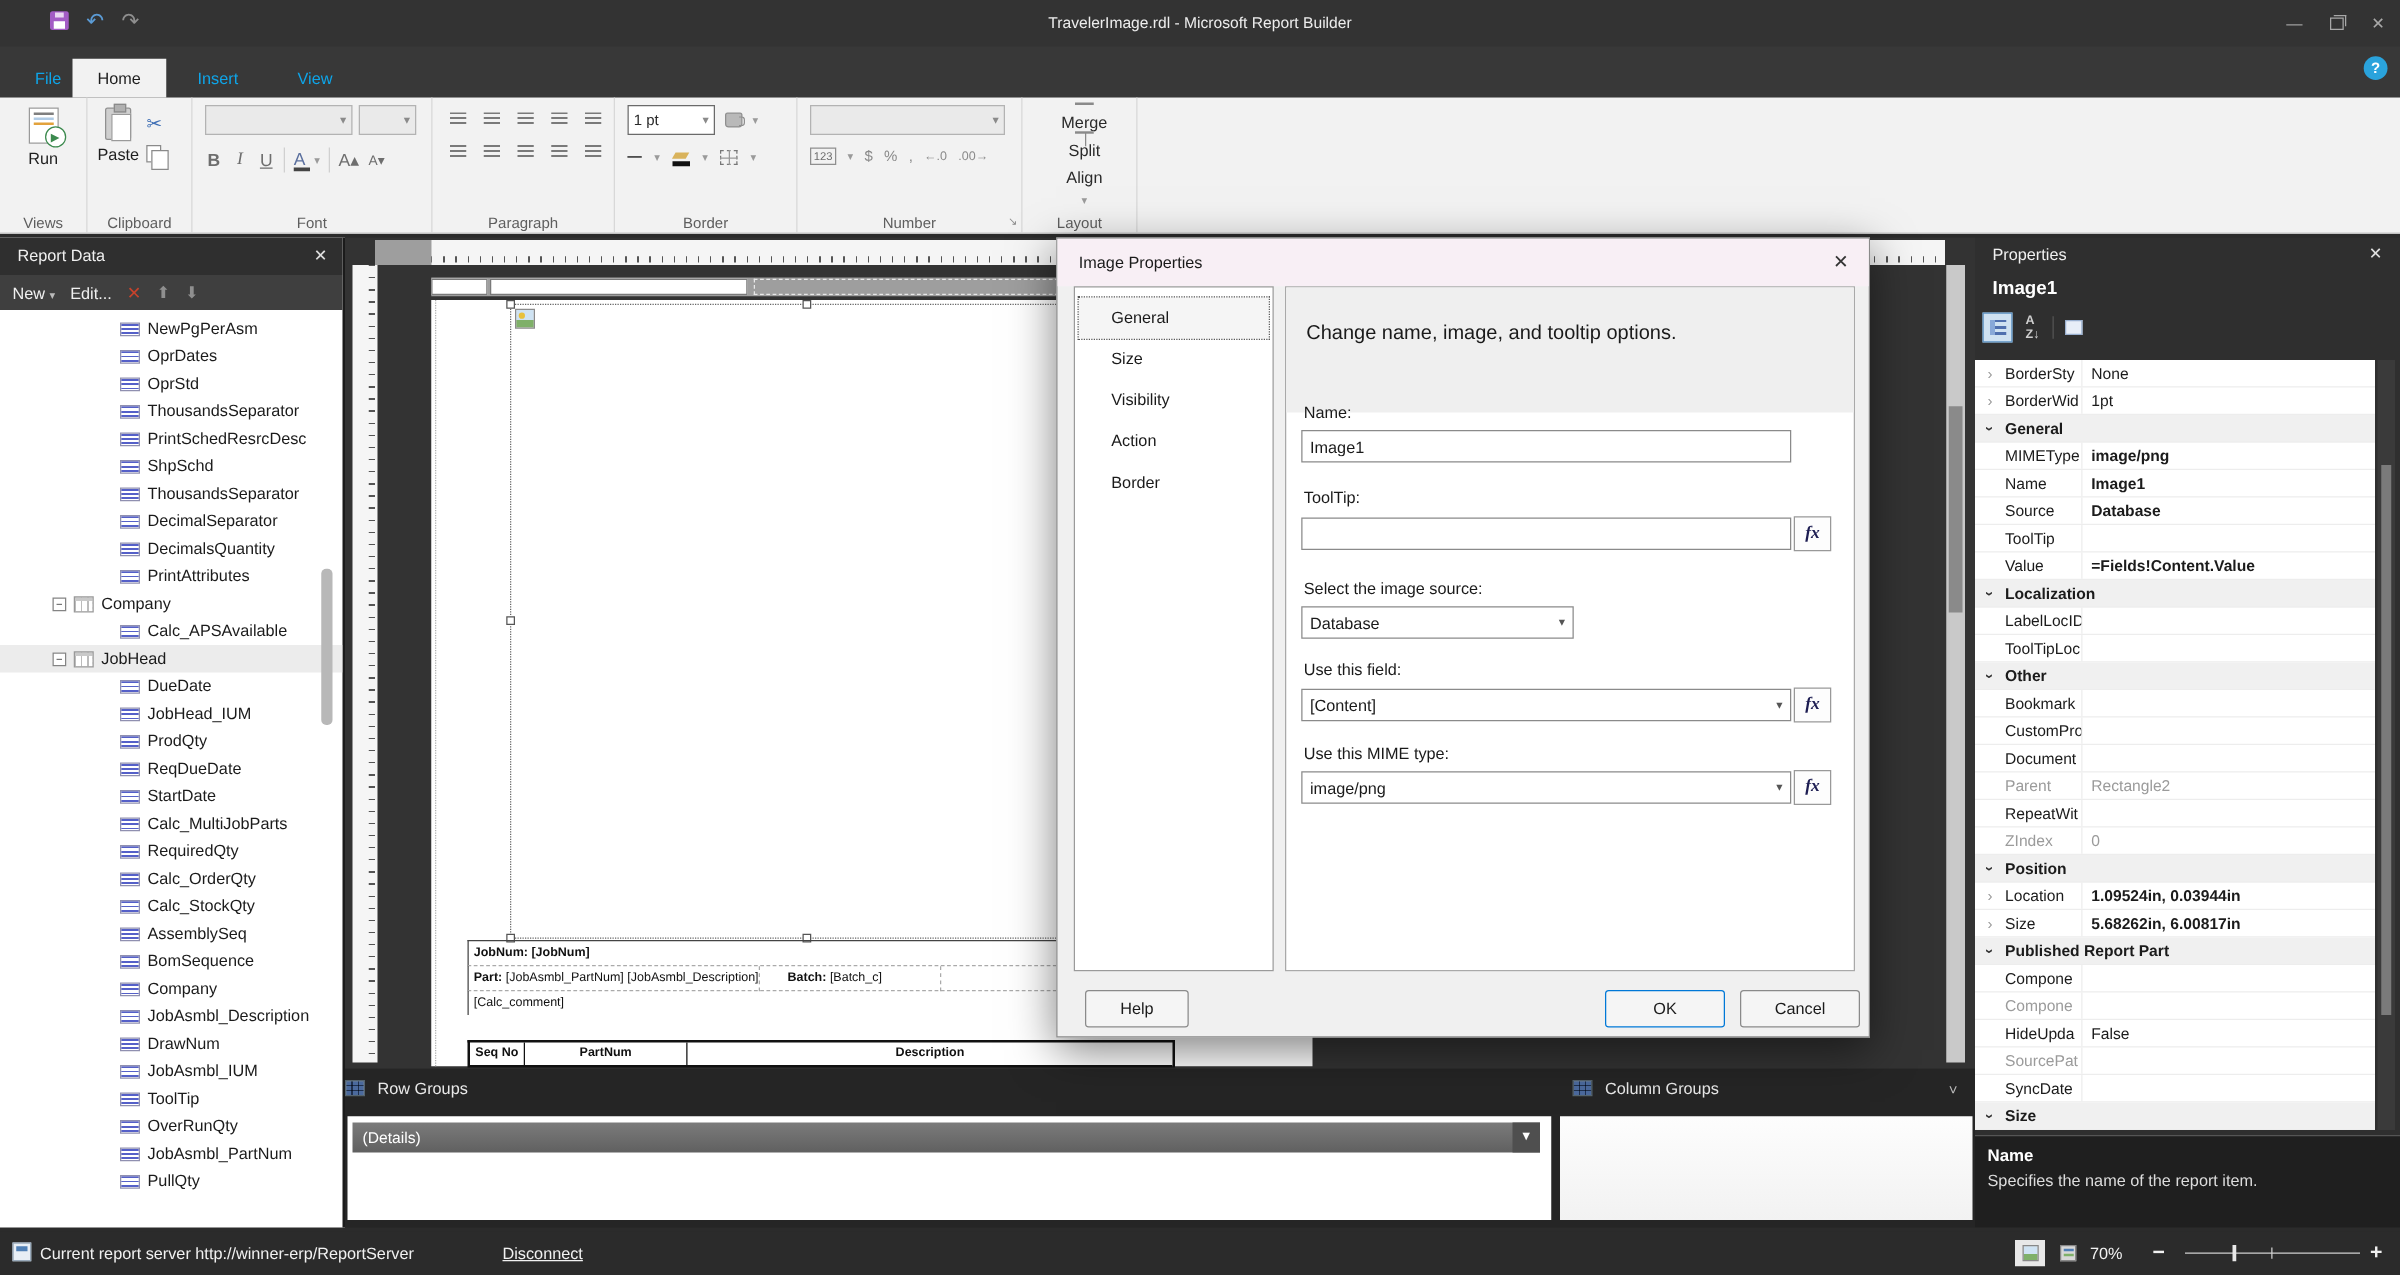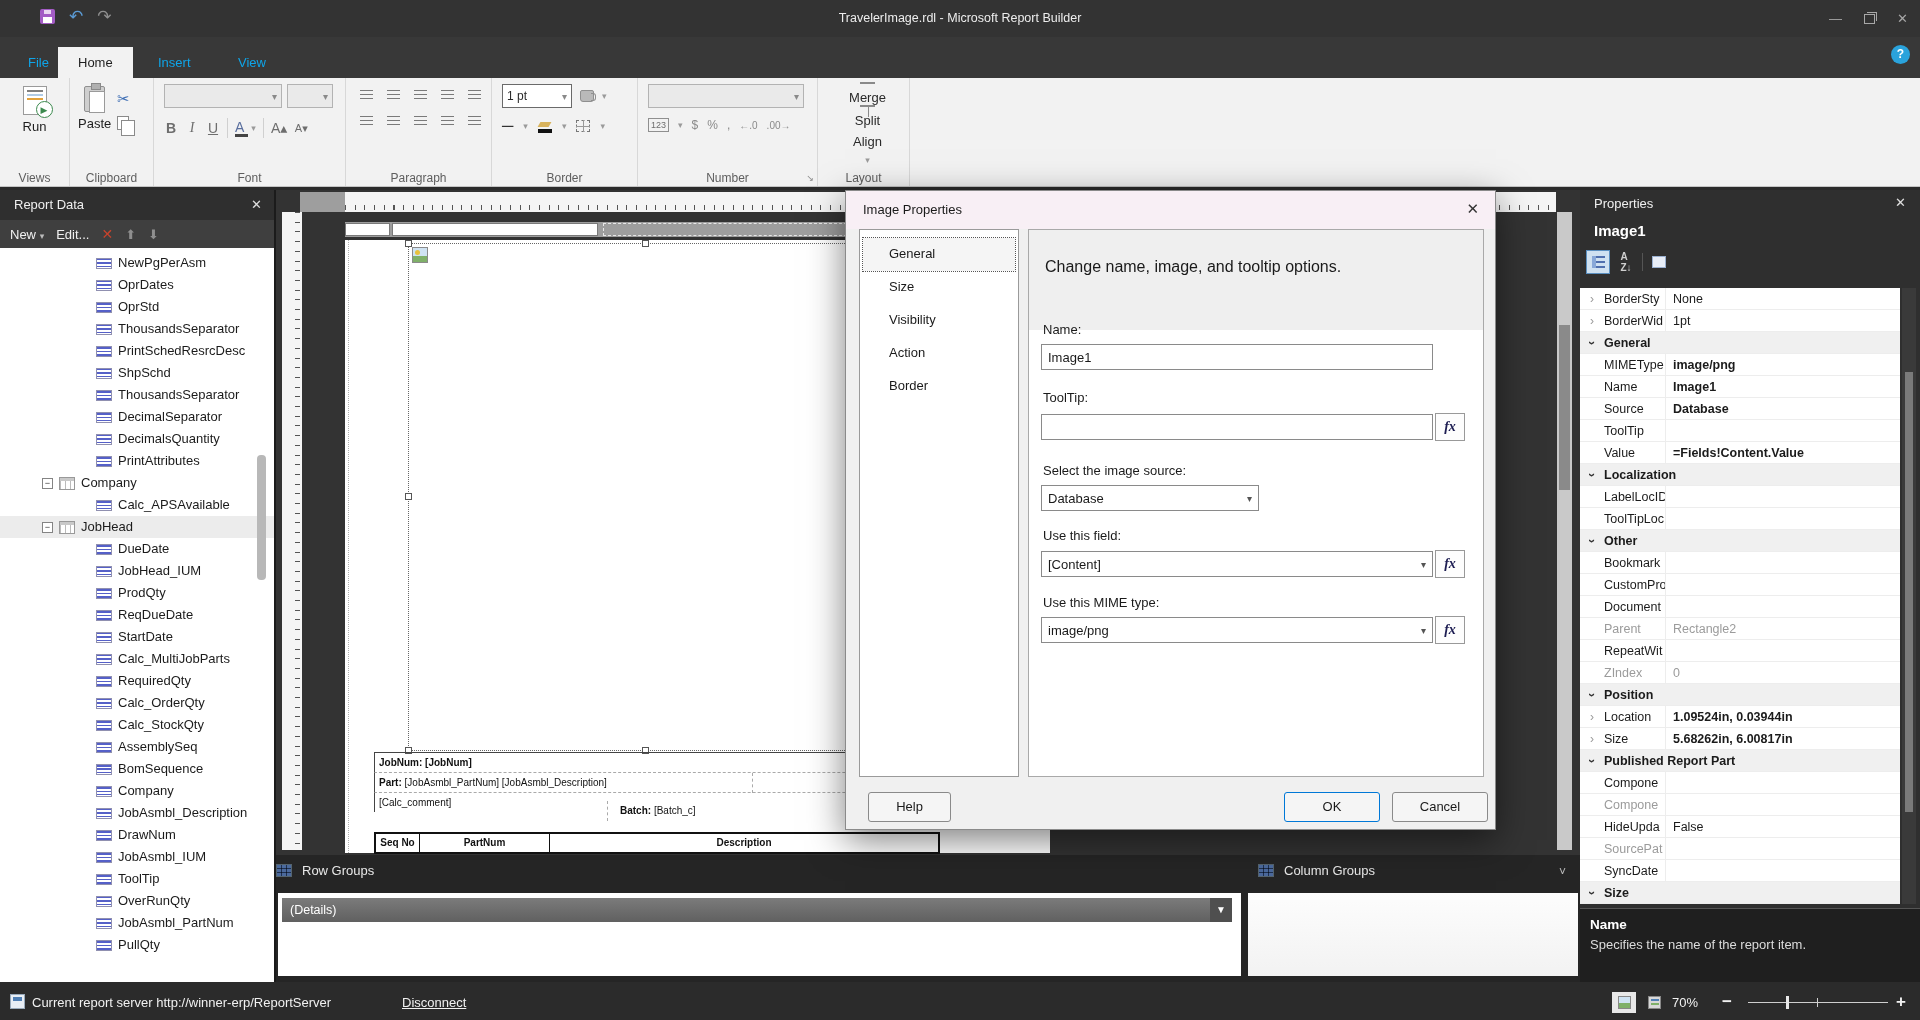--- a/index.html
+++ b/index.html
@@ -115,21 +115,21 @@
   .sel-bottom { left:63px; top:510px; width:483px; border-top:1px dotted #666; }
   .sel-right { left:546px; top:3px; height:507px; border-left:1px dotted #666; }
   .handle { position:absolute; width:7px; height:7px; background:#fff; border:1px solid #555; }
   .img-ph { position:absolute; left:67px; top:7px; width:16px; height:16px; border:1px solid #8a8a8a; background:linear-gradient(#cfe3f3 55%, #7fb069 55%); }
   .img-ph:before { content:""; position:absolute; left:2px; top:2px; width:5px; height:5px; border-radius:50%; background:#e8c13c; }
   
   #rpt-block { position:absolute; left:29px; top:512px; width:566px; font-size:10px; color:#111; }
   .rrow { position:relative; height:20px; line-height:20px; border-left:1px solid #444; border-top:1px dashed #aaa; padding-left:4px; white-space:nowrap; }
   .rrow.first { border-top:1px solid #444; }
   .rrow b { font-weight:bold; }
-  .batch { position:absolute; left:232px; top:0; border-left:1px dashed #aaa; padding-left:12px; height:20px;margin-top:28px; }
+  .batch { position:absolute; left:232px; top:0; border-left:1px dashed #aaa; padding-left:22px; height:20px; }
   .vdash750 { position:absolute; left:377px; top:0; height:20px; border-left:1px dashed #aaa; }
   #rpt-table { border:2px solid #111; border-bottom:none;margin-top:20px; }
   .trow { display:flex; height:20px; line-height:18px; }
   .trow.head { font-weight:bold; border-bottom:2px solid #111; }
   .trow.data { border-bottom:2px solid #111; }
   .tc { padding:0 3px; border-right:1px solid #111; white-space:nowrap; overflow:hidden; }
   .tc.c1 { width:44px; text-align:center; }
   .tc.c2 { width:130px; }
   .tc.c3 { flex:1; border-right:none; }
   .tc.head-center { text-align:center; }

